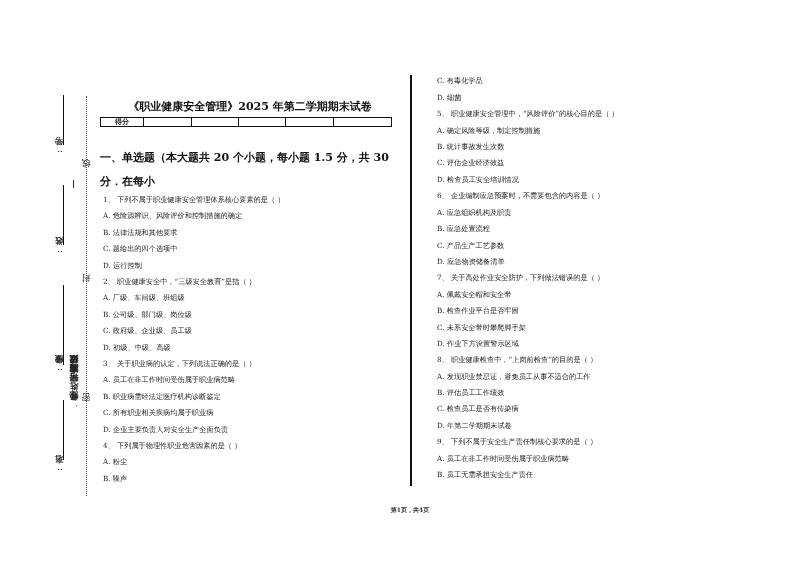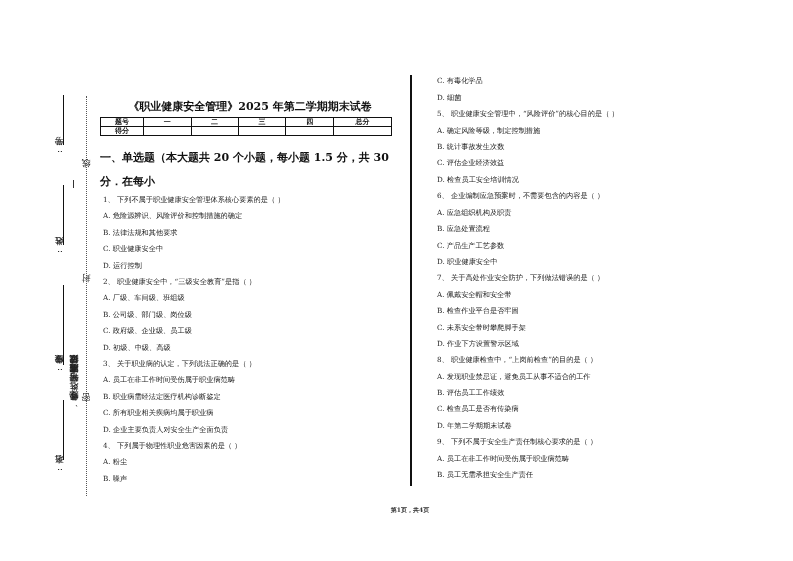--- a/index.html
+++ b/index.html
@@ -67,48 +67,40 @@
   <table class="score">
     <colgroup>
       <col style="width:43px">
         <col style="width:48px">
         <col style="width:47px">
       <col style="width:48px">
         <col style="width:48px">
         <col style="width:58px">
     </colgroup>
     <tbody>
-        <tr>
-      <td>题号</td>
-      <td>一</td>
-      <td>二</td>
-      <td>三</td>
-      <td>四</td>
-      <td>总分</td>
-    </tr>
     <tr>
       <td>得分</td>
       <td></td>
       <td></td>
       <td></td>
       <td></td>
       <td></td>
     </tr>
   </tbody>
     </table>
 
   <div class="section">
     <div>一、单选题（本大题共 20 个小题，每小题 1.5 分，共 30 分．在每小</div>
   </div>
 
   <div class="col" style="left:103px; top:195px;">
     <div class="line" style="top:0px">1、 下列不属于职业健康安全管理体系核心要素的是（ ）</div>
     <div class="line" style="top:16px">A. 危险源辨识、风险评价和控制措施的确定</div>
     <div class="line" style="top:33px">B. 法律法规和其他要求</div>
-    <div class="line" style="top:49px">C. 职业健康安全中</div>
+    <div class="line" style="top:49px">C. 题给出的四个选项中</div>
     <div class="line" style="top:66px">D. 运行控制</div>
     <div class="line" style="top:82px">2、 职业健康安全中，“三级安全教育”是指（ ）</div>
     <div class="line" style="top:98px">A. 厂级、车间级、班组级</div>
     <div class="line" style="top:115px">B. 公司级、部门级、岗位级</div>
     <div class="line" style="top:131px">C. 政府级、企业级、员工级</div>
     <div class="line" style="top:148px">D. 初级、中级、高级</div>
     <div class="line" style="top:164px">3、 关于职业病的认定，下列说法正确的是（ ）</div>
     <div class="line" style="top:180px">A. 员工在非工作时间受伤属于职业病范畴</div>
     <div class="line" style="top:197px">B. 职业病需经法定医疗机构诊断鉴定</div>
     <div class="line" style="top:213px">C. 所有职业相关疾病均属于职业病</div>
@@ -125,21 +117,21 @@
     <div class="line" style="top:17px">D. 细菌</div>
     <div class="line" style="top:33px">5、 职业健康安全管理中，“风险评价”的核心目的是（ ）</div>
     <div class="line" style="top:50px">A. 确定风险等级，制定控制措施</div>
     <div class="line" style="top:66px">B. 统计事故发生次数</div>
     <div class="line" style="top:82px">C. 评估企业经济效益</div>
     <div class="line" style="top:99px">D. 检查员工安全培训情况</div>
     <div class="line" style="top:115px">6、 企业编制应急预案时，不需要包含的内容是（ ）</div>
     <div class="line" style="top:132px">A. 应急组织机构及职责</div>
     <div class="line" style="top:148px">B. 应急处置流程</div>
     <div class="line" style="top:165px">C. 产品生产工艺参数</div>
-    <div class="line" style="top:181px">D. 职业健康安全中</div>
+    <div class="line" style="top:181px">D. 应急物资储备清单</div>
     <div class="line" style="top:197px">7、 关于高处作业安全防护，下列做法错误的是（ ）</div>
     <div class="line" style="top:214px">A. 佩戴安全帽和安全带</div>
     <div class="line" style="top:230px">B. 检查作业平台是否牢固</div>
     <div class="line" style="top:247px">C. 未系安全带时攀爬脚手架</div>
     <div class="line" style="top:263px">D. 作业下方设置警示区域</div>
     <div class="line" style="top:279px">8、 职业健康检查中，“上岗前检查”的目的是（ ）</div>
     <div class="line" style="top:296px">A. 发现职业禁忌证，避免员工从事不适合的工作</div>
     <div class="line" style="top:312px">B. 评估员工工作绩效</div>
     <div class="line" style="top:328px">C. 检查员工是否有传染病</div>
     <div class="line" style="top:345px">D. 年第二学期期末试卷</div>

